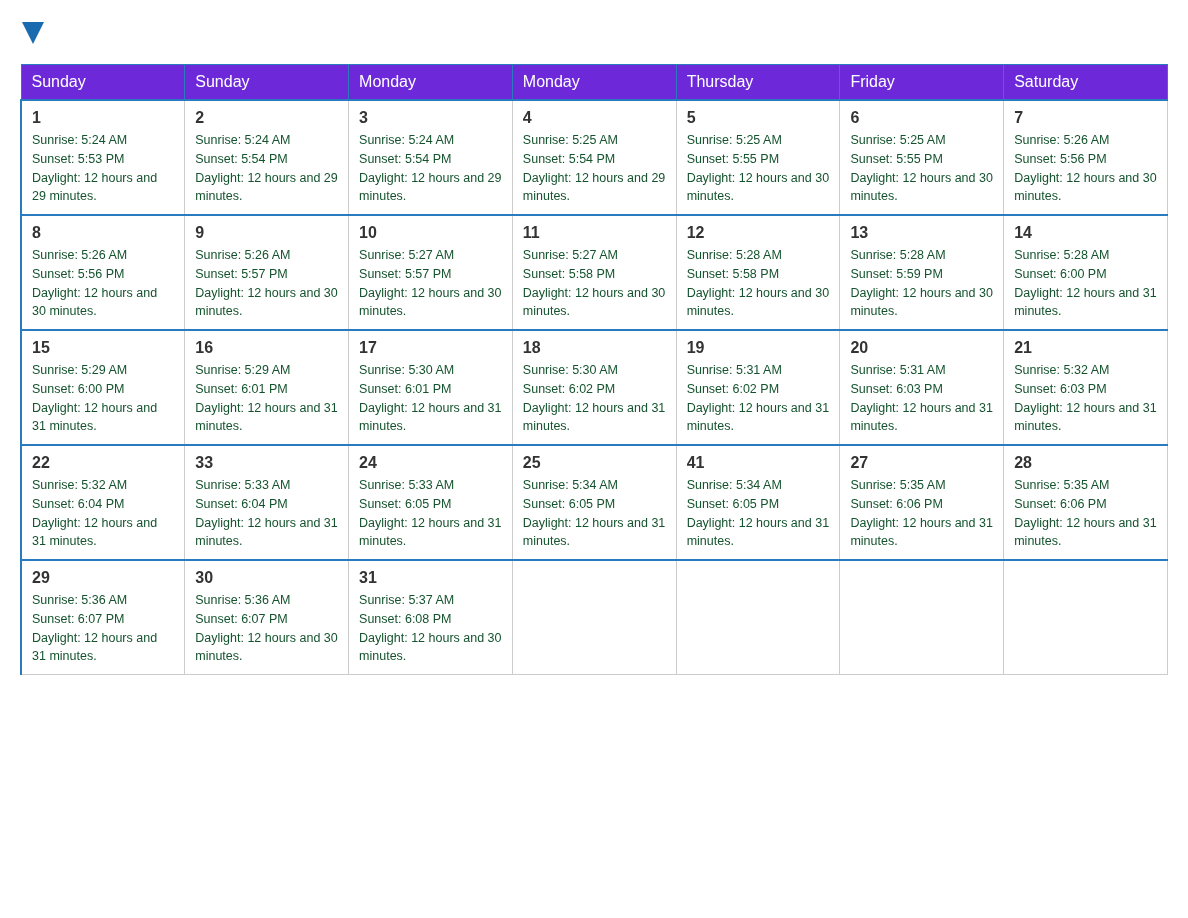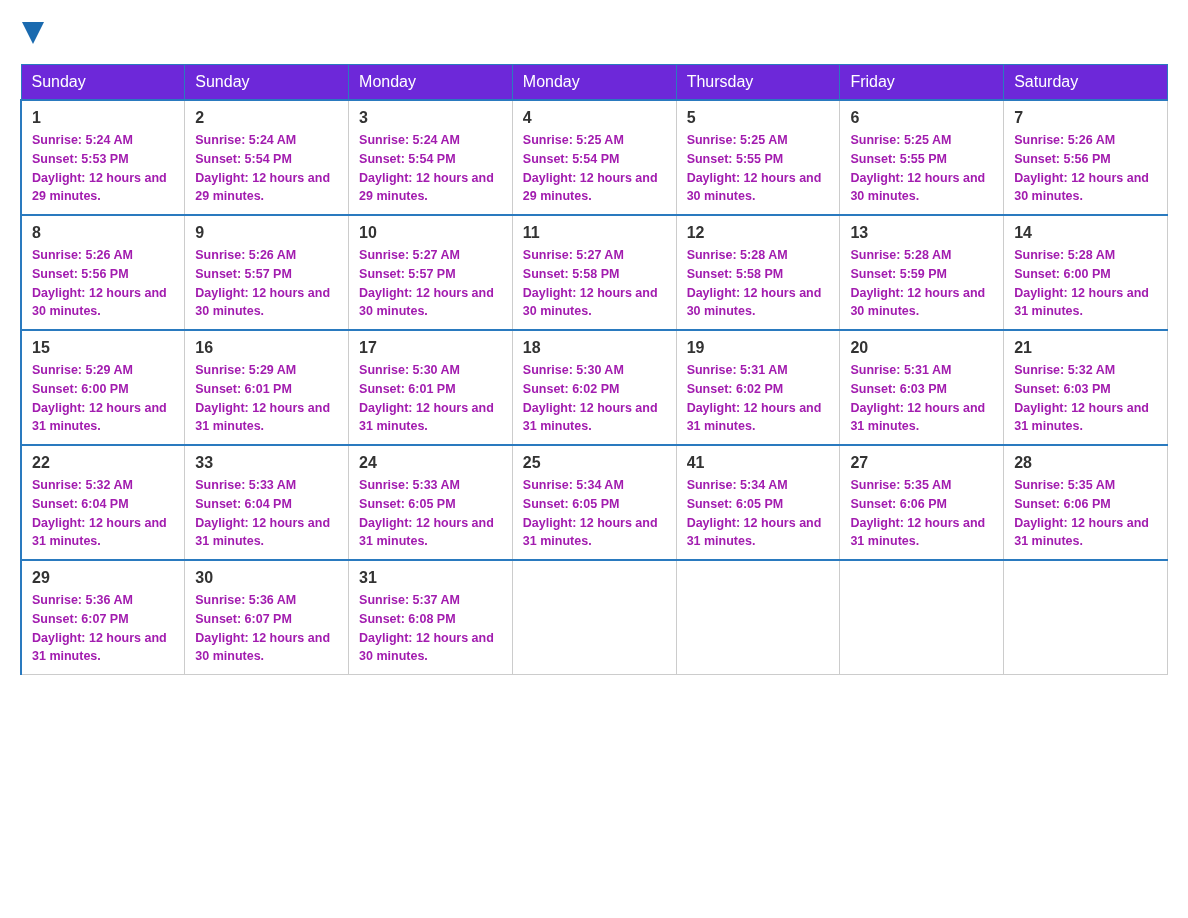--- a/index.html
+++ b/index.html
@@ -81,22 +81,21 @@
     }
     .day-number {
       font-size: 16px;
       font-weight: bold;
       margin-bottom: 4px;
       display: block;
     }
     .day-info {
       font-size: 12.5px;
       line-height: 1.5;
-      color: #a21caf;
-      font-weight: bold;
+      color: #14532d;
     }
     .empty-cell {
       background: #fff;
     }
   </style>
 </head>
 <body>
 
 <div class="header">
   <div class="logo">

